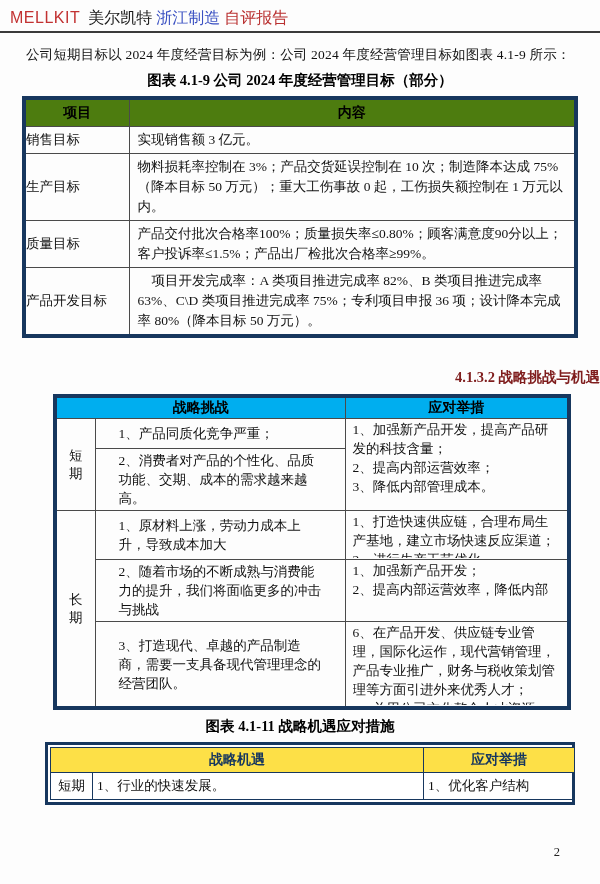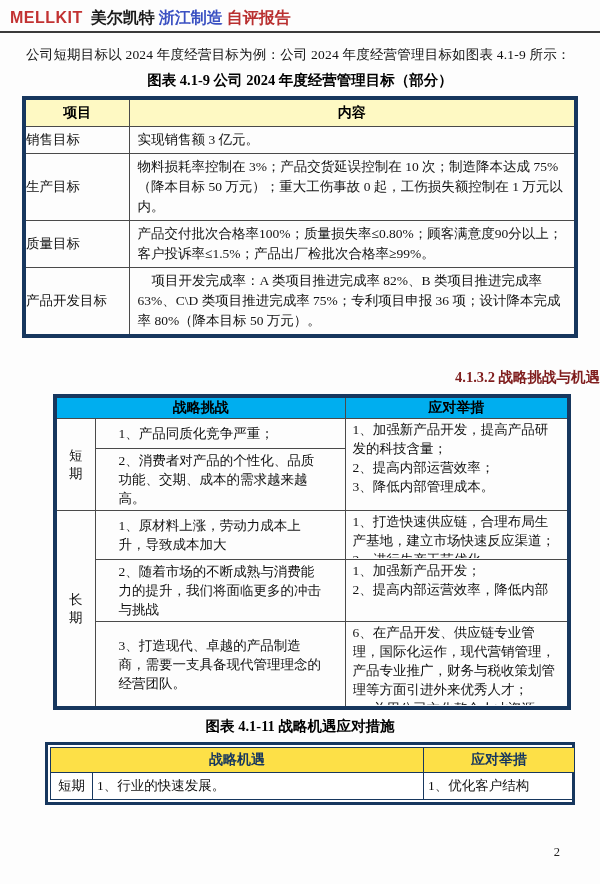--- a/index.html
+++ b/index.html
@@ -1,39 +1,39 @@
 <!DOCTYPE html>
 <html><head>
 <meta charset="utf-8">
 <style>
   * { margin:0; padding:0; box-sizing:border-box; }
   html,body { width:600px; background:#ffffff; }
   body { height:884px; font-family:"Liberation Serif", serif; color:#111; }
   .page { position:relative; width:600px; height:884px; background:#fdfdfd; overflow:hidden; }
 
   
-  .doc-header { padding:8px 8px 2px 10px; font-size:16px; font-weight:bold; white-space:nowrap; }
+  .doc-header { padding:8px 8px 2px 10px; font-size:16px; font-weight:normal; white-space:nowrap; }
   .brand { color:#c23232; font-family:"Liberation Sans", sans-serif; letter-spacing:0.5px; margin-right:4px; }
   .co   { color:#1a1a1a; }
   .t-blue { color:#3a50c2; }
   .t-red  { color:#b93030; }
   .rule { border-top:2px solid #3a3a3a; }
 
   .para { font-size:13.5px; color:#111; }
   .intro { margin:13px 22px 0 26px; letter-spacing:0.2px; }
   .para2 { margin:7px 23px 0 23px; line-height:26px; text-align:justify; letter-spacing:1.1px; }
 
   .tbl-title { text-align:center; font-weight:bold; font-size:14.5px; margin-top:7px; color:#000; }
 
   table { border-collapse:collapse; table-layout:fixed; }
 
   
   .tbl1 { margin:6px auto 0 22px; width:556px; border:4px solid #17375e; }
   .tbl1 th, .tbl1 td { border:1px solid #4a4a4a; }
-  .tbl1 th { background:#fef9c3; font-size:14px; padding:4px 2px; color:#000; }
+  .tbl1 th { background:#4d7c0f; font-size:14px; padding:4px 2px; color:#000; }
   .tbl1 .lab  { font-size:13.5px; vertical-align:middle; }
   .tbl1 .cont { font-size:13.5px; padding:3px 8px; line-height:20px; vertical-align:middle; }
   .tbl1 .cont.indent1 { text-indent:14px; }
 
   .sec-head { margin:30px 0 0 23px; font-size:14.5px; font-weight:bold; color:#7f1d1d;text-align:right; }
 
   
   .tbl2 { margin:7px 0 0 53px; width:514px; border:4px solid #17375e; }
   .tbl2 th, .tbl2 td { border:1px solid #4a4a4a; font-size:13.5px; }
   .tbl2 th { background:#00aeef; height:21px; font-size:14px; color:#000; padding:1px; }

